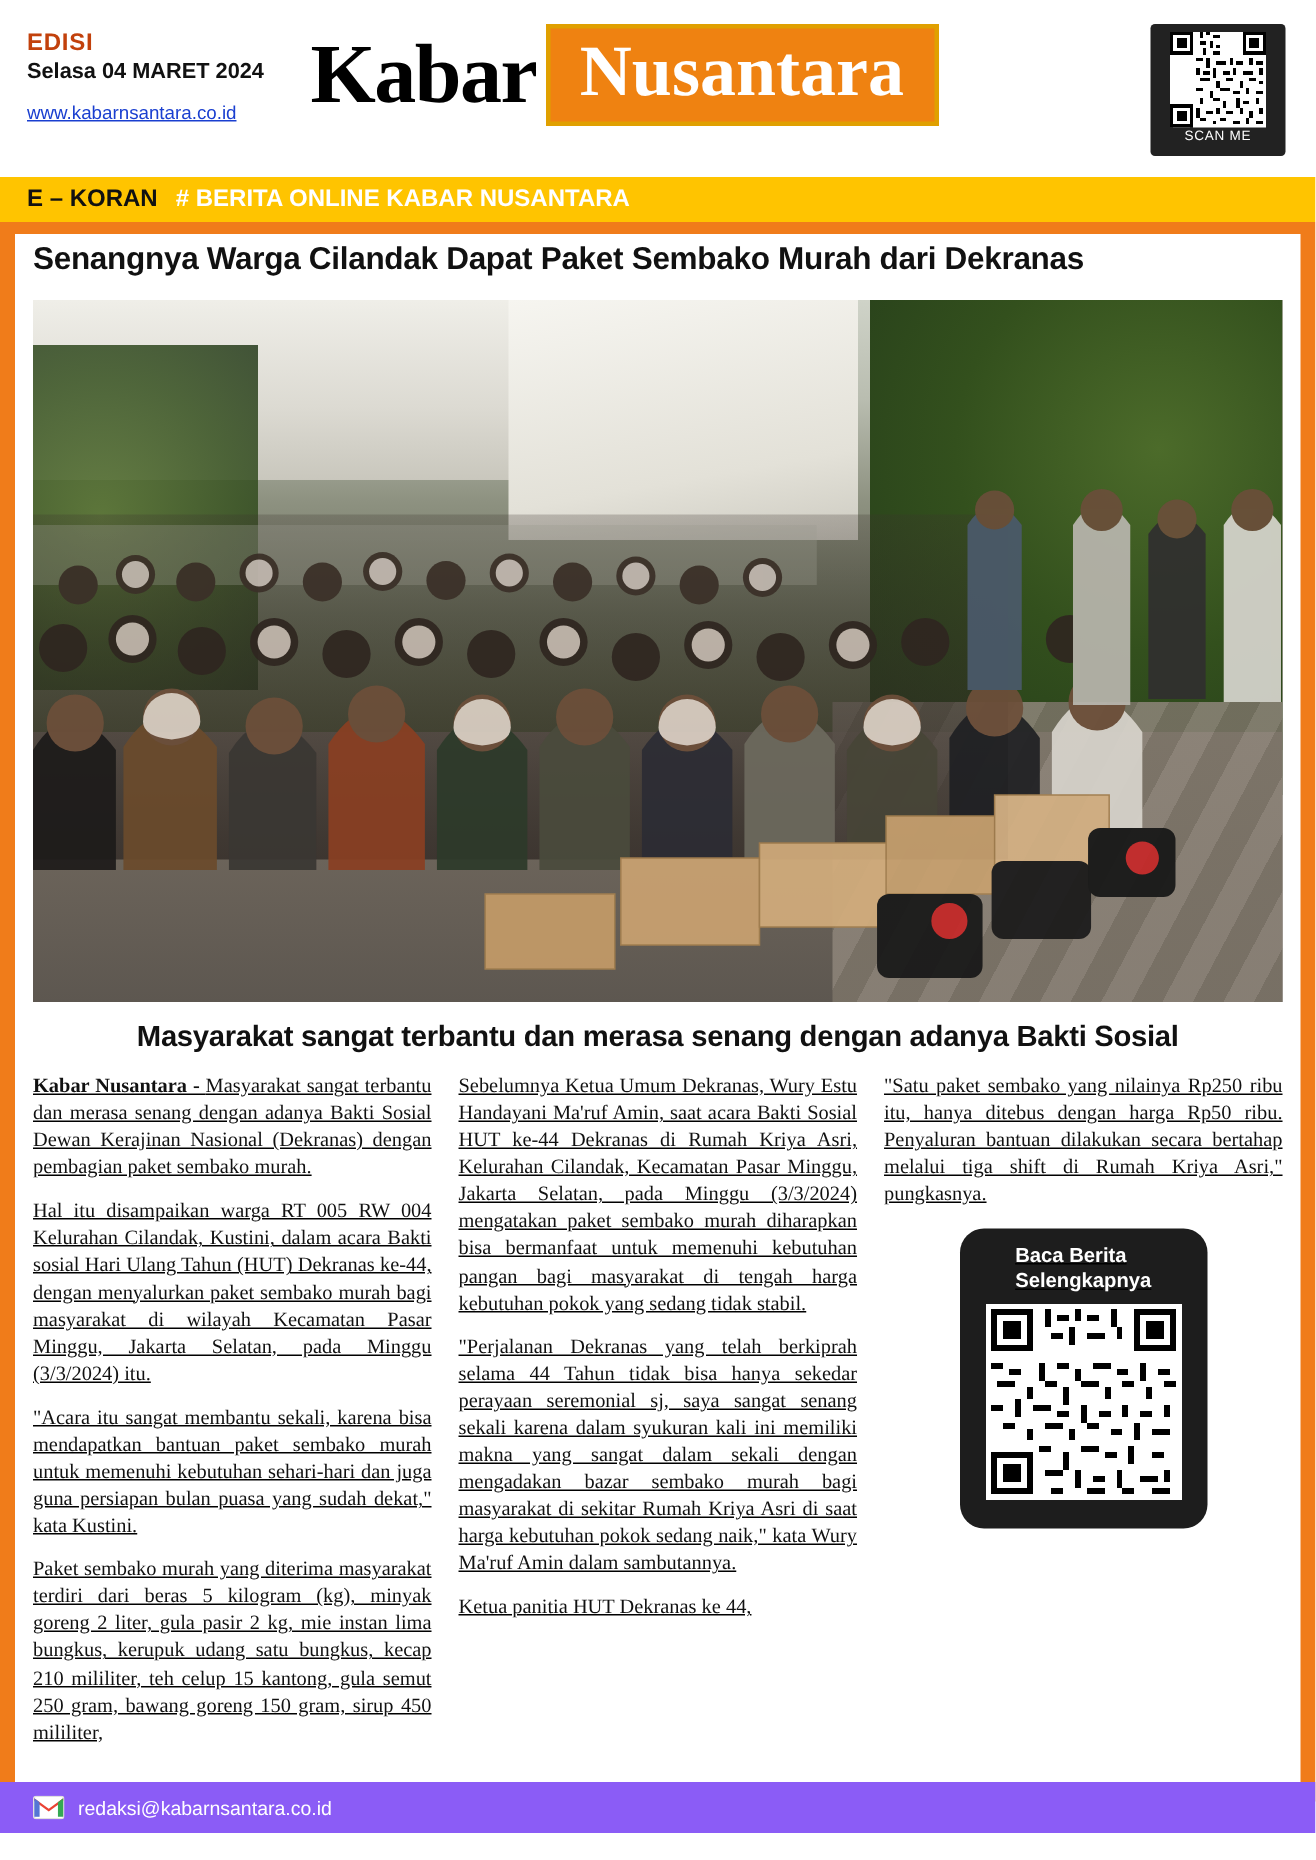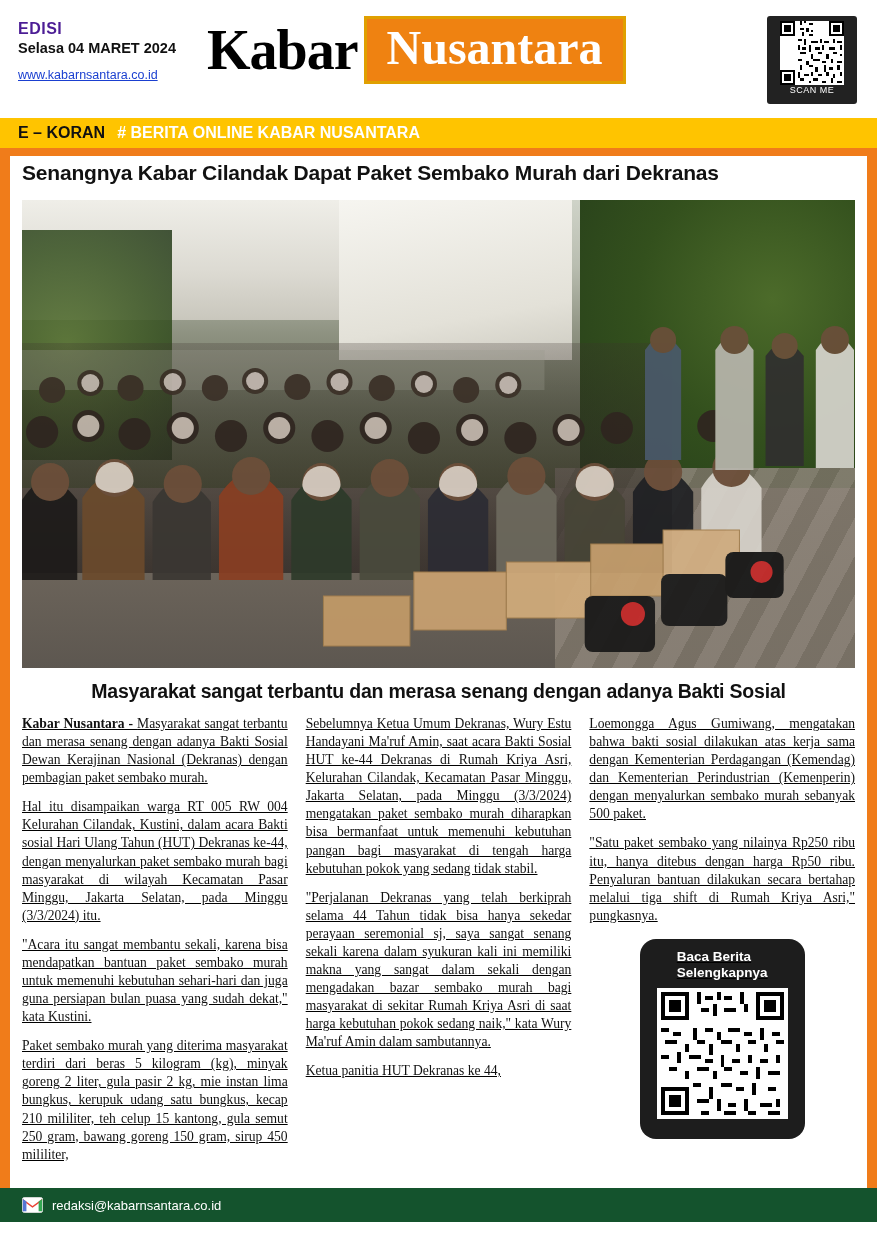--- a/index.html
+++ b/index.html
@@ -29,21 +29,21 @@
     position: relative;
   }
   .edisi-block {
     width: 185px;
     padding-top: 8px;
   }
   .edisi-label {
     font-size: 16px;
     font-weight: bold;
     letter-spacing: 0.5px;
-    color: #4c1d95;
+    color: #c2410c;
     font-family: "Liberation Sans", sans-serif;
   }
   .edisi-date {
     font-size: 14.5px;
     font-weight: bold;
     color: #111;
     margin-top: 2px;
     font-family: "Liberation Sans", sans-serif;
   }
   .edisi-url {
@@ -199,21 +199,21 @@
     font-family: "Liberation Sans", sans-serif;
     font-size: 13.5px;
     font-weight: bold;
     line-height: 1.2;
     margin-bottom: 7px;
   }
   .qr-bottom .qr-img { width: 131px; height: 131px; }
 
   
   .footer {
-    background: #14532d;
+    background: #8b5cf6;
     height: 34px;
     display: flex;
     align-items: center;
     padding-left: 22px;
     position: absolute;
     bottom: 18px;
     left: 0;
     right: 0;
   }
   .footer-mail-icon {
@@ -348,21 +348,21 @@
   </div>
 
   <div class="yellow-bar">
     <span class="ekoran">E – KORAN</span>
     <span class="hashtag"># BERITA ONLINE KABAR NUSANTARA</span>
   </div>
 
   <div class="orange-frame">
 
     <div class="headline-box">
-      <div class="headline">Senangnya Kabar Cilandak Dapat Paket Sembako Murah dari Dekranas</div>
+      <div class="headline">Senangnya Warga Cilandak Dapat Paket Sembako Murah dari Dekranas</div>
     </div>
 
     <div class="content-white">
 
       <div class="photo">
         <div class="ph-layer tent-bg"></div>
         <div class="ph-layer canopy"></div>
         <div class="ph-layer canopy2"></div>
         <div class="ph-layer foliage-r"></div>
         <div class="ph-layer foliage-l"></div>
@@ -492,21 +492,20 @@
           <p>Hal itu disampaikan warga RT 005 RW 004 Kelurahan Cilandak, Kustini, dalam acara Bakti sosial Hari Ulang Tahun (HUT) Dekranas ke-44, dengan menyalurkan paket sembako murah bagi masyarakat di wilayah Kecamatan Pasar Minggu, Jakarta Selatan, pada Minggu (3/3/2024) itu.</p>
           <p>"Acara itu sangat membantu sekali, karena bisa mendapatkan bantuan paket sembako murah untuk memenuhi kebutuhan sehari-hari dan juga guna persiapan bulan puasa yang sudah dekat," kata Kustini.</p>
           <p>Paket sembako murah yang diterima masyarakat terdiri dari beras 5 kilogram (kg), minyak goreng 2 liter, gula pasir 2 kg, mie instan lima bungkus, kerupuk udang satu bungkus, kecap 210 mililiter, teh celup 15 kantong, gula semut 250 gram, bawang goreng 150 gram, sirup 450 mililiter,</p>
         </div>
         <div class="col">
           <p>Sebelumnya Ketua Umum Dekranas, Wury Estu Handayani Ma'ruf Amin, saat acara Bakti Sosial HUT ke-44 Dekranas di Rumah Kriya Asri, Kelurahan Cilandak, Kecamatan Pasar Minggu, Jakarta Selatan, pada Minggu (3/3/2024) mengatakan paket sembako murah diharapkan bisa bermanfaat untuk memenuhi kebutuhan pangan bagi masyarakat di tengah harga kebutuhan pokok yang sedang tidak stabil.</p>
           <p>"Perjalanan Dekranas yang telah berkiprah selama 44 Tahun tidak bisa hanya sekedar perayaan seremonial sj, saya sangat senang sekali karena dalam syukuran kali ini memiliki makna yang sangat dalam sekali dengan mengadakan bazar sembako murah bagi masyarakat di sekitar Rumah Kriya Asri di saat harga kebutuhan pokok sedang naik," kata Wury Ma'ruf Amin dalam sambutannya.</p>
           <p>Ketua panitia HUT Dekranas ke 44,</p>
         </div>
         <div class="col">
-          <p>Loemongga Agus Gumiwang, mengatakan bahwa bakti sosial dilakukan atas kerja sama dengan Kementerian Perdagangan (Kemendag) dan Kementerian Perindustrian (Kemenperin) dengan menyalurkan sembako murah sebanyak 500 paket.</p>
           <p>"Satu paket sembako yang nilainya Rp250 ribu itu, hanya ditebus dengan harga Rp50 ribu. Penyaluran bantuan dilakukan secara bertahap melalui tiga shift di Rumah Kriya Asri," pungkasnya.</p>
 
           <div class="qr-bottom">
             <div class="bb-text">
               <span>Baca Berita</span><br>
               <span>Selengkapnya</span>
             </div>
             <svg class="qr-img" viewBox="0 0 33 33" shape-rendering="crispEdges">
               <rect width="33" height="33" fill="#fff"></rect>
               <g fill="#000">

